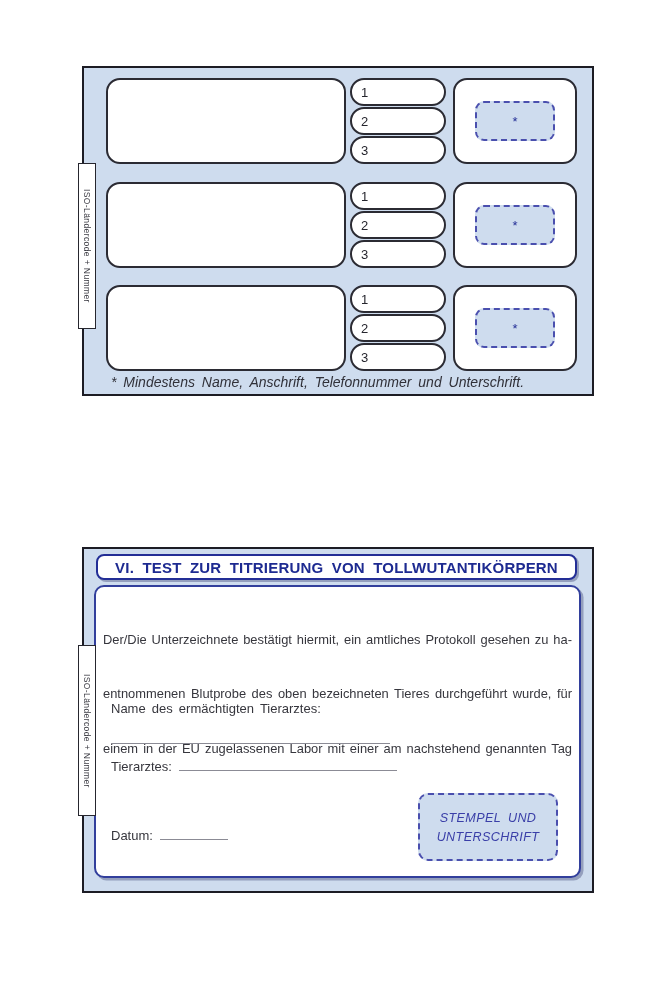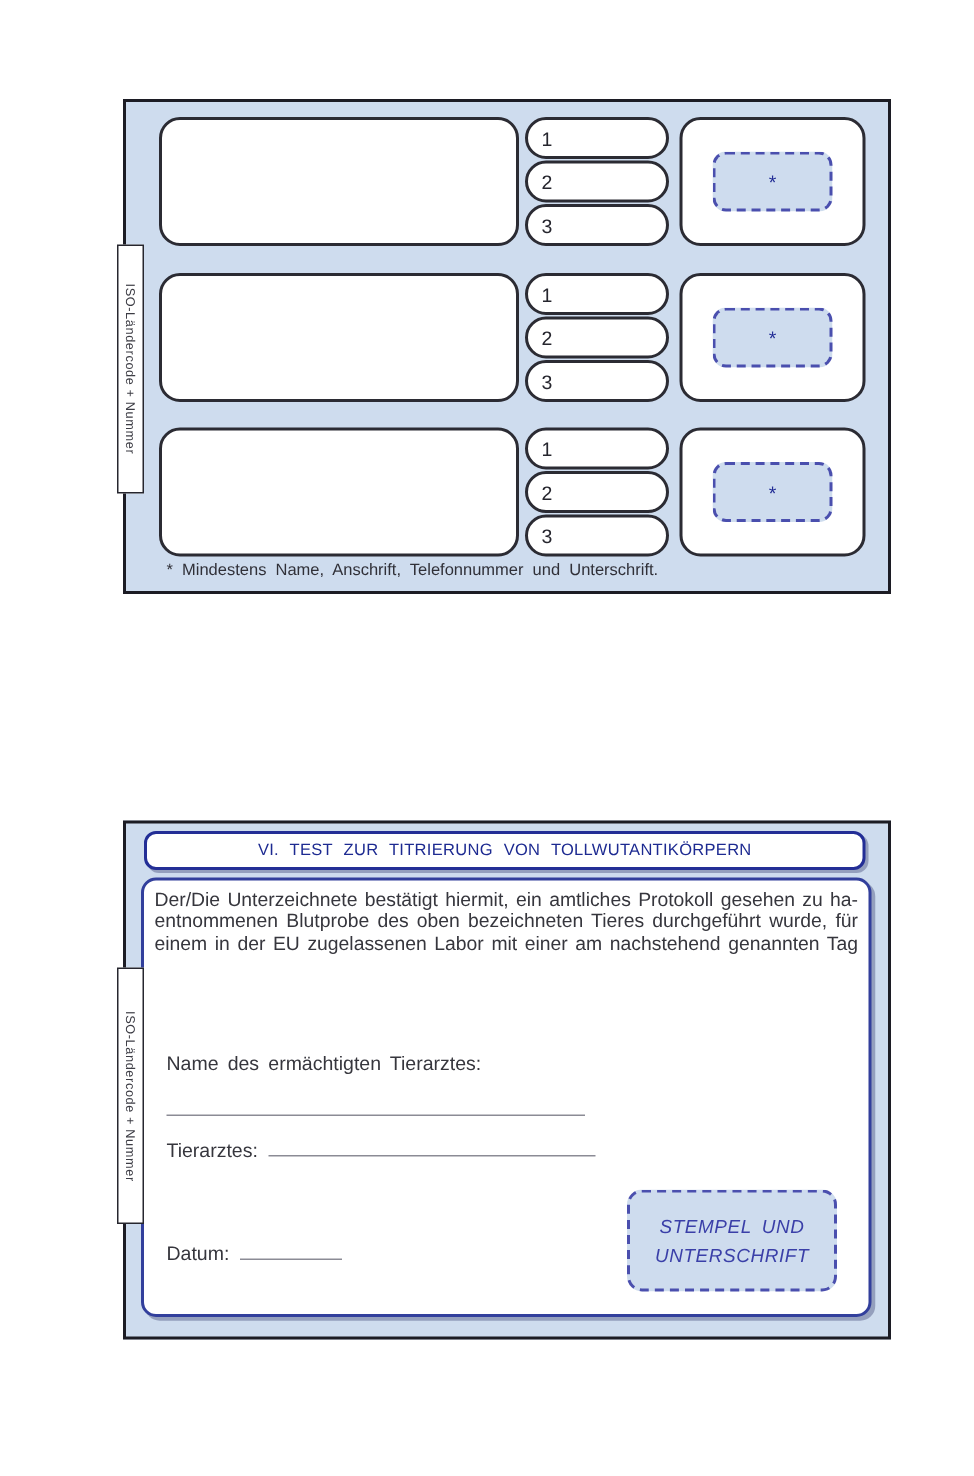--- a/index.html
+++ b/index.html
@@ -46,45 +46,46 @@
     position:absolute;left:369px;top:0;width:120px;height:82px;
     background:#fff;border:2px solid #2b2b33;border-radius:14px;
     display:flex;align-items:center;justify-content:center;
   }
   .dashed-box{
     width:76px;height:36px;background:#cedcee;border:2px dashed #4a4fae;
     border-radius:9px;display:flex;align-items:center;justify-content:center;
     color:#232e96;font-size:13px;
   }
   .footnote{
-    position:absolute;left:27px;top:306px;font-size:11px;color:#303038;
+    position:absolute;left:27px;top:306px;font-size:14px;color:#303038;
     word-spacing:3px;
+    font-style:italic;
   }
 
   
   .title-pill{
     position:absolute;left:12px;top:5px;width:477px;height:22px;
     background:#fff;border:2px solid #232e96;border-radius:8px;
     box-shadow:2px 2px 0 rgba(100,110,150,0.55);
     display:flex;align-items:center;justify-content:center;
   }
   .title-pill span{
-    font-size:11px;font-weight:normal;color:#1d2a91;
+    font-size:15px;font-weight:bold;color:#1d2a91;
     word-spacing:4px;letter-spacing:0.2px;white-space:nowrap;
   }
   .body-box{
     position:absolute;left:10px;top:36px;width:483px;height:289px;
     background:#fff;border:2px solid #323f9c;border-radius:10px;
     box-shadow:2.5px 2.5px 0 rgba(100,110,150,0.55);
   }
   .paragraph{
     position:absolute;left:7px;top:6px;width:469px;
     color:#36363d;font-size:12.9px;line-height:14.3px;
   }
-  .pline{text-align:justify;text-align-last:justify;}
+  .pline{text-align:justify;text-align-last:justify;margin-top:40px;}
   .pline.last{text-align-last:left;}
 
   .field{
     position:absolute;font-size:13px;color:#36363d;word-spacing:2.5px;
     white-space:nowrap;
   }
   .fill-line{
     display:inline-block;border-bottom:1.4px solid #8b8b95;height:13px;
     vertical-align:baseline;margin-left:7px;
   }

